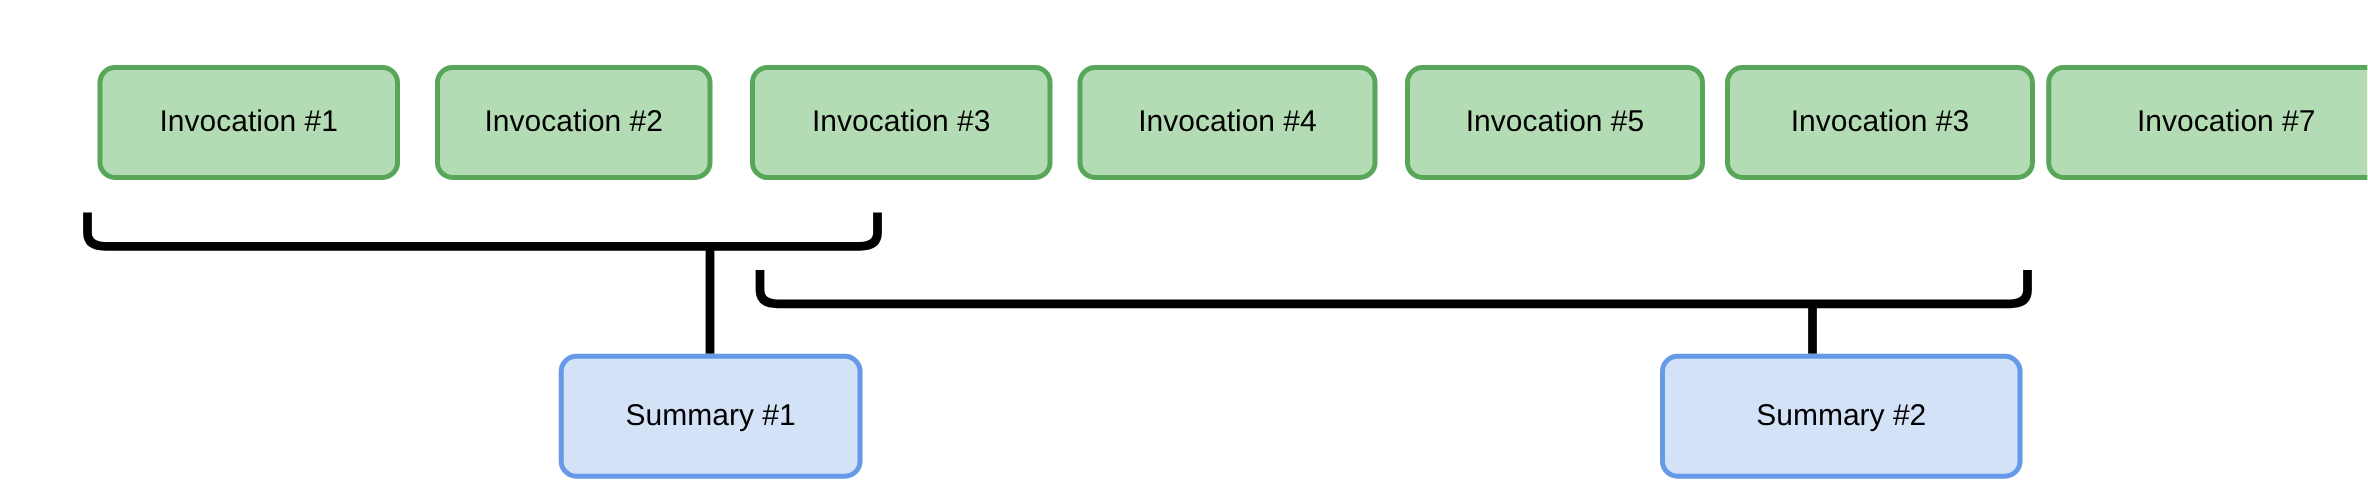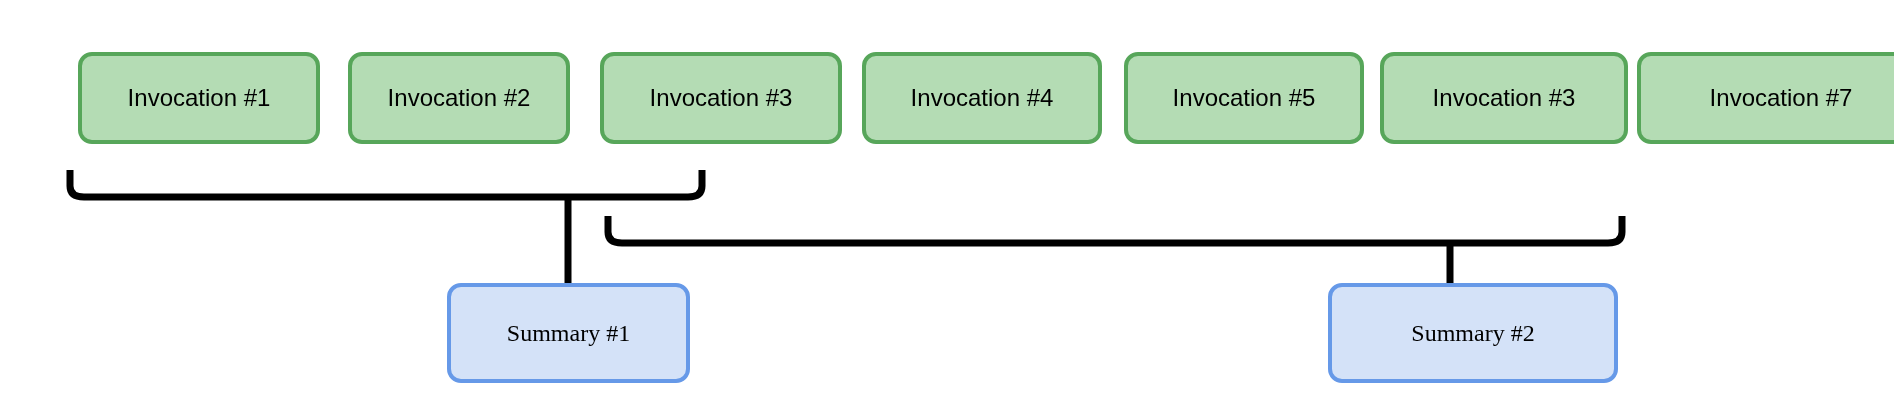--- a/index.html
+++ b/index.html
@@ -36,21 +36,20 @@
     background: #b4dcb4;
     border-color: #57a65a;
     top: 52px;
     height: 92px;
   }
   .node.summary {
     background: #d4e2f8;
     border-color: #6699e8;
     top: 283px;
     height: 100px;
-    font-family: Liberation Serif, serif;
   }
   .node-label {
     pointer-events: none;
   }
   #connector-layer {
     position: absolute;
     left: 0;
     top: 0;
     width: 1894px;
     height: 400px;

